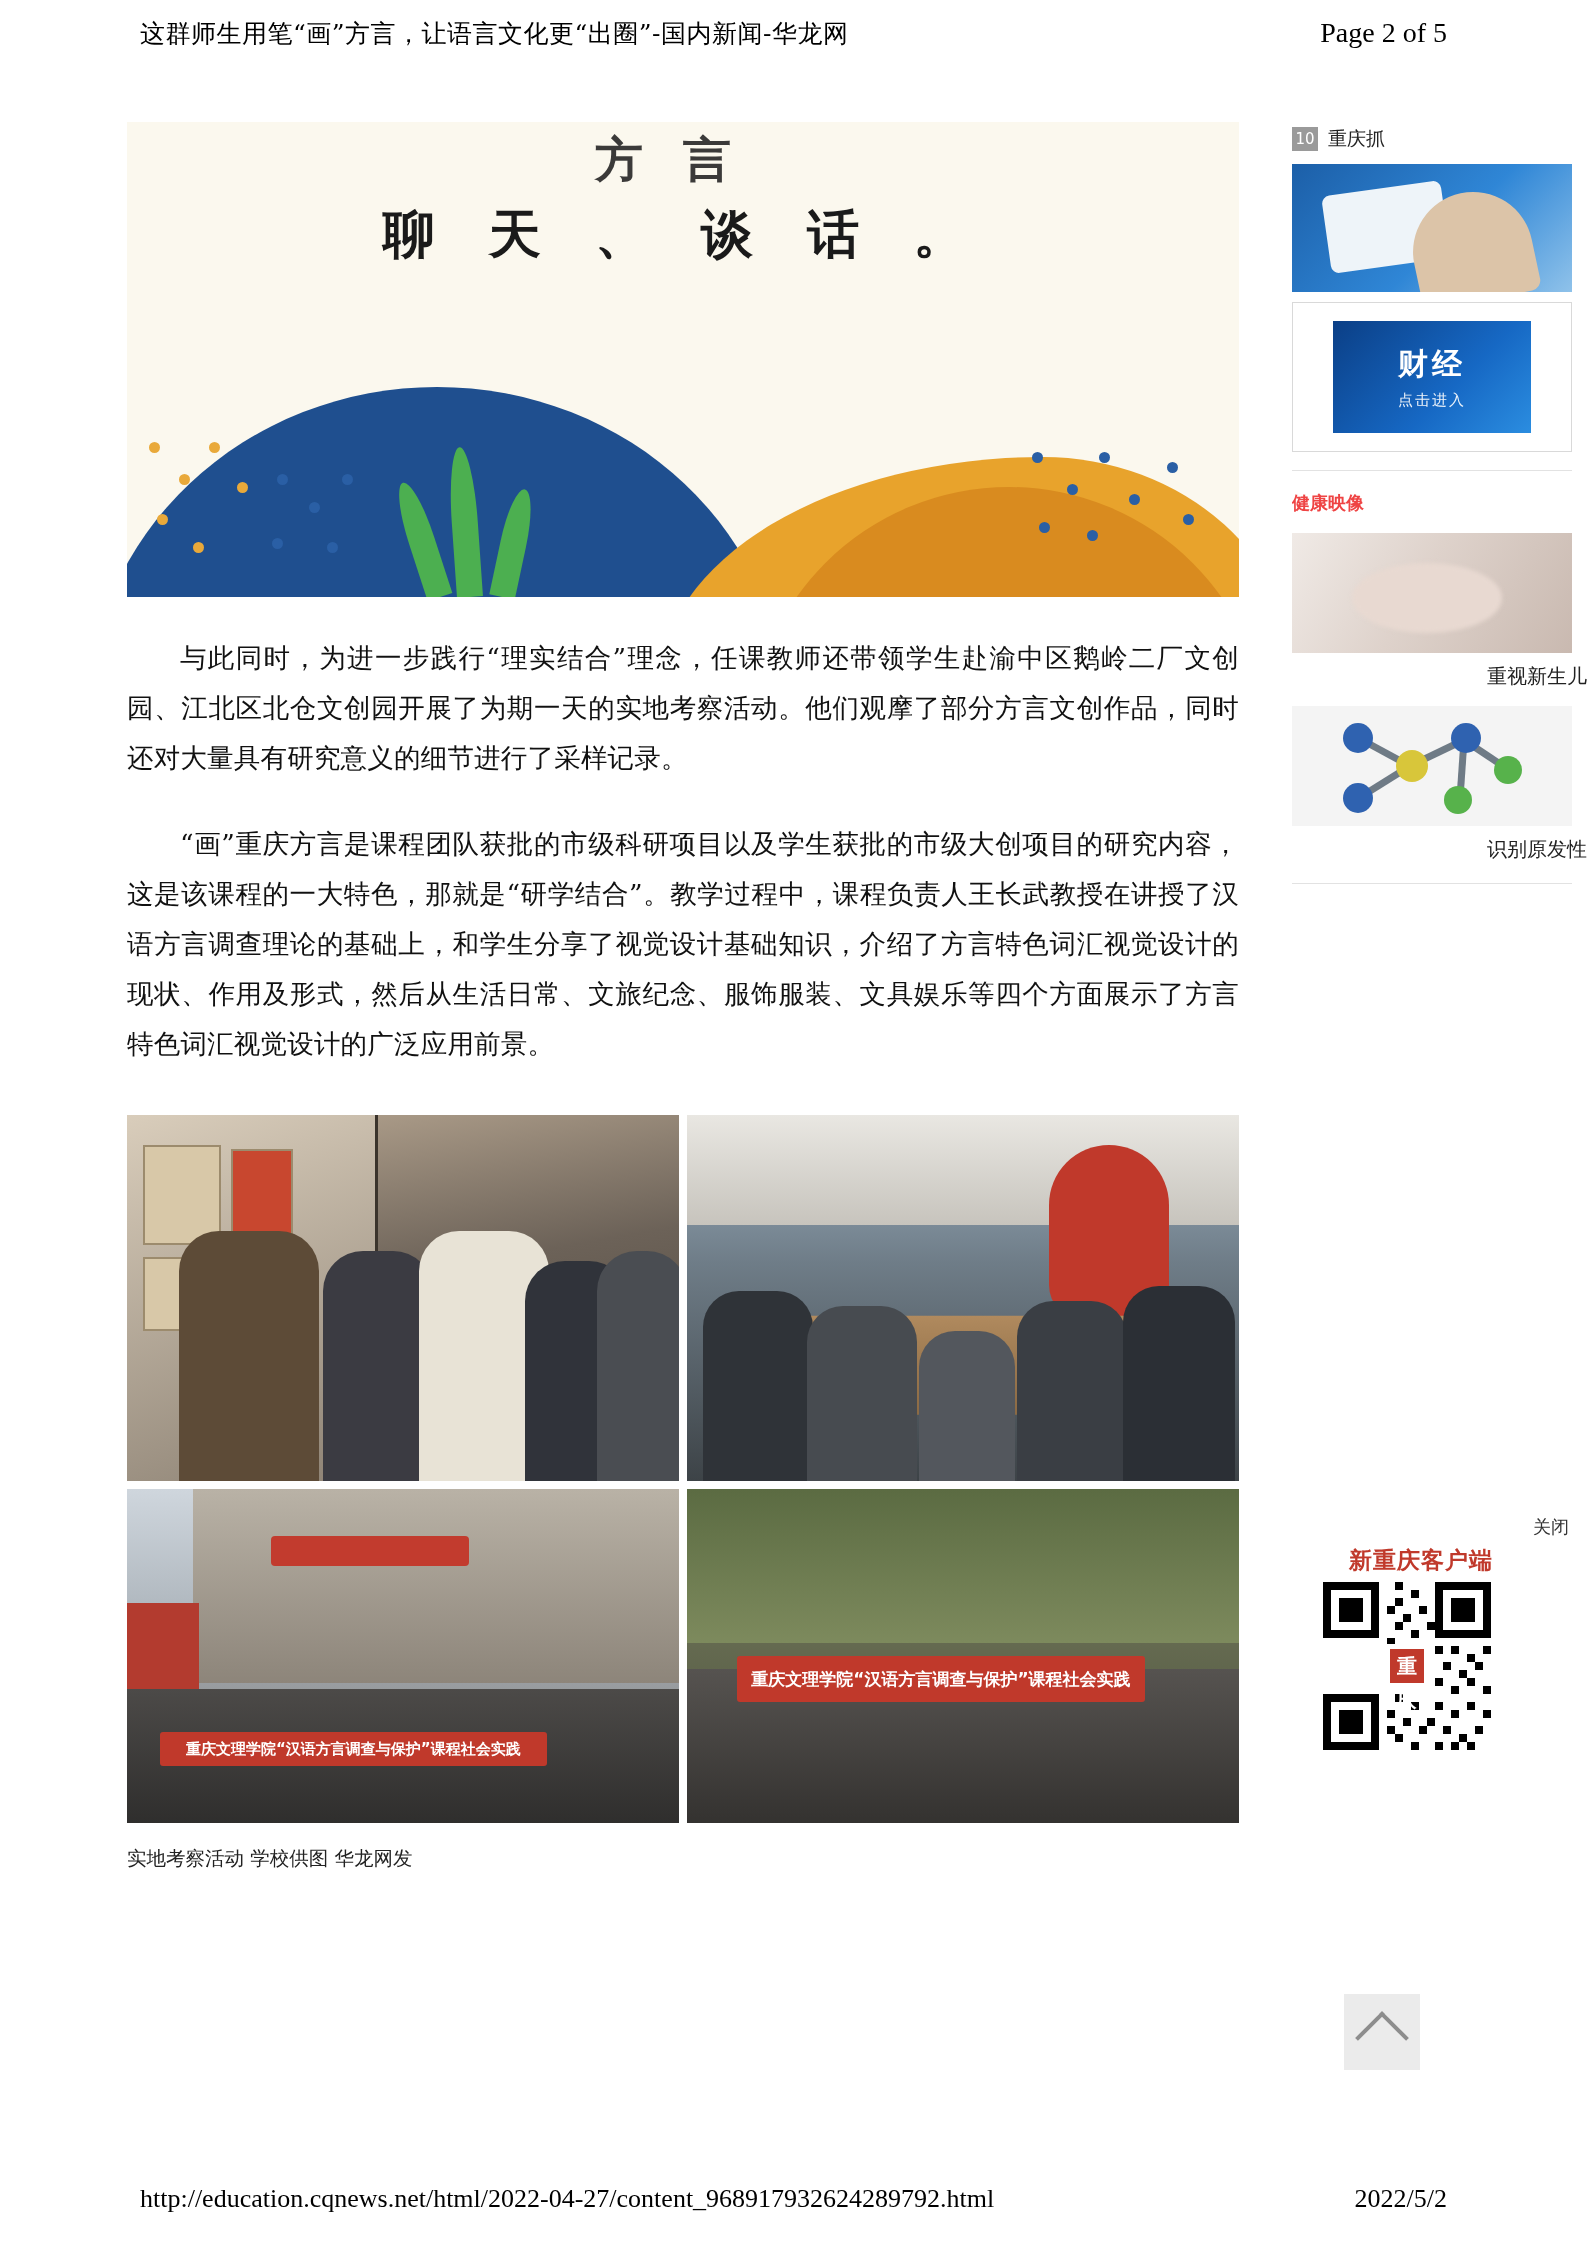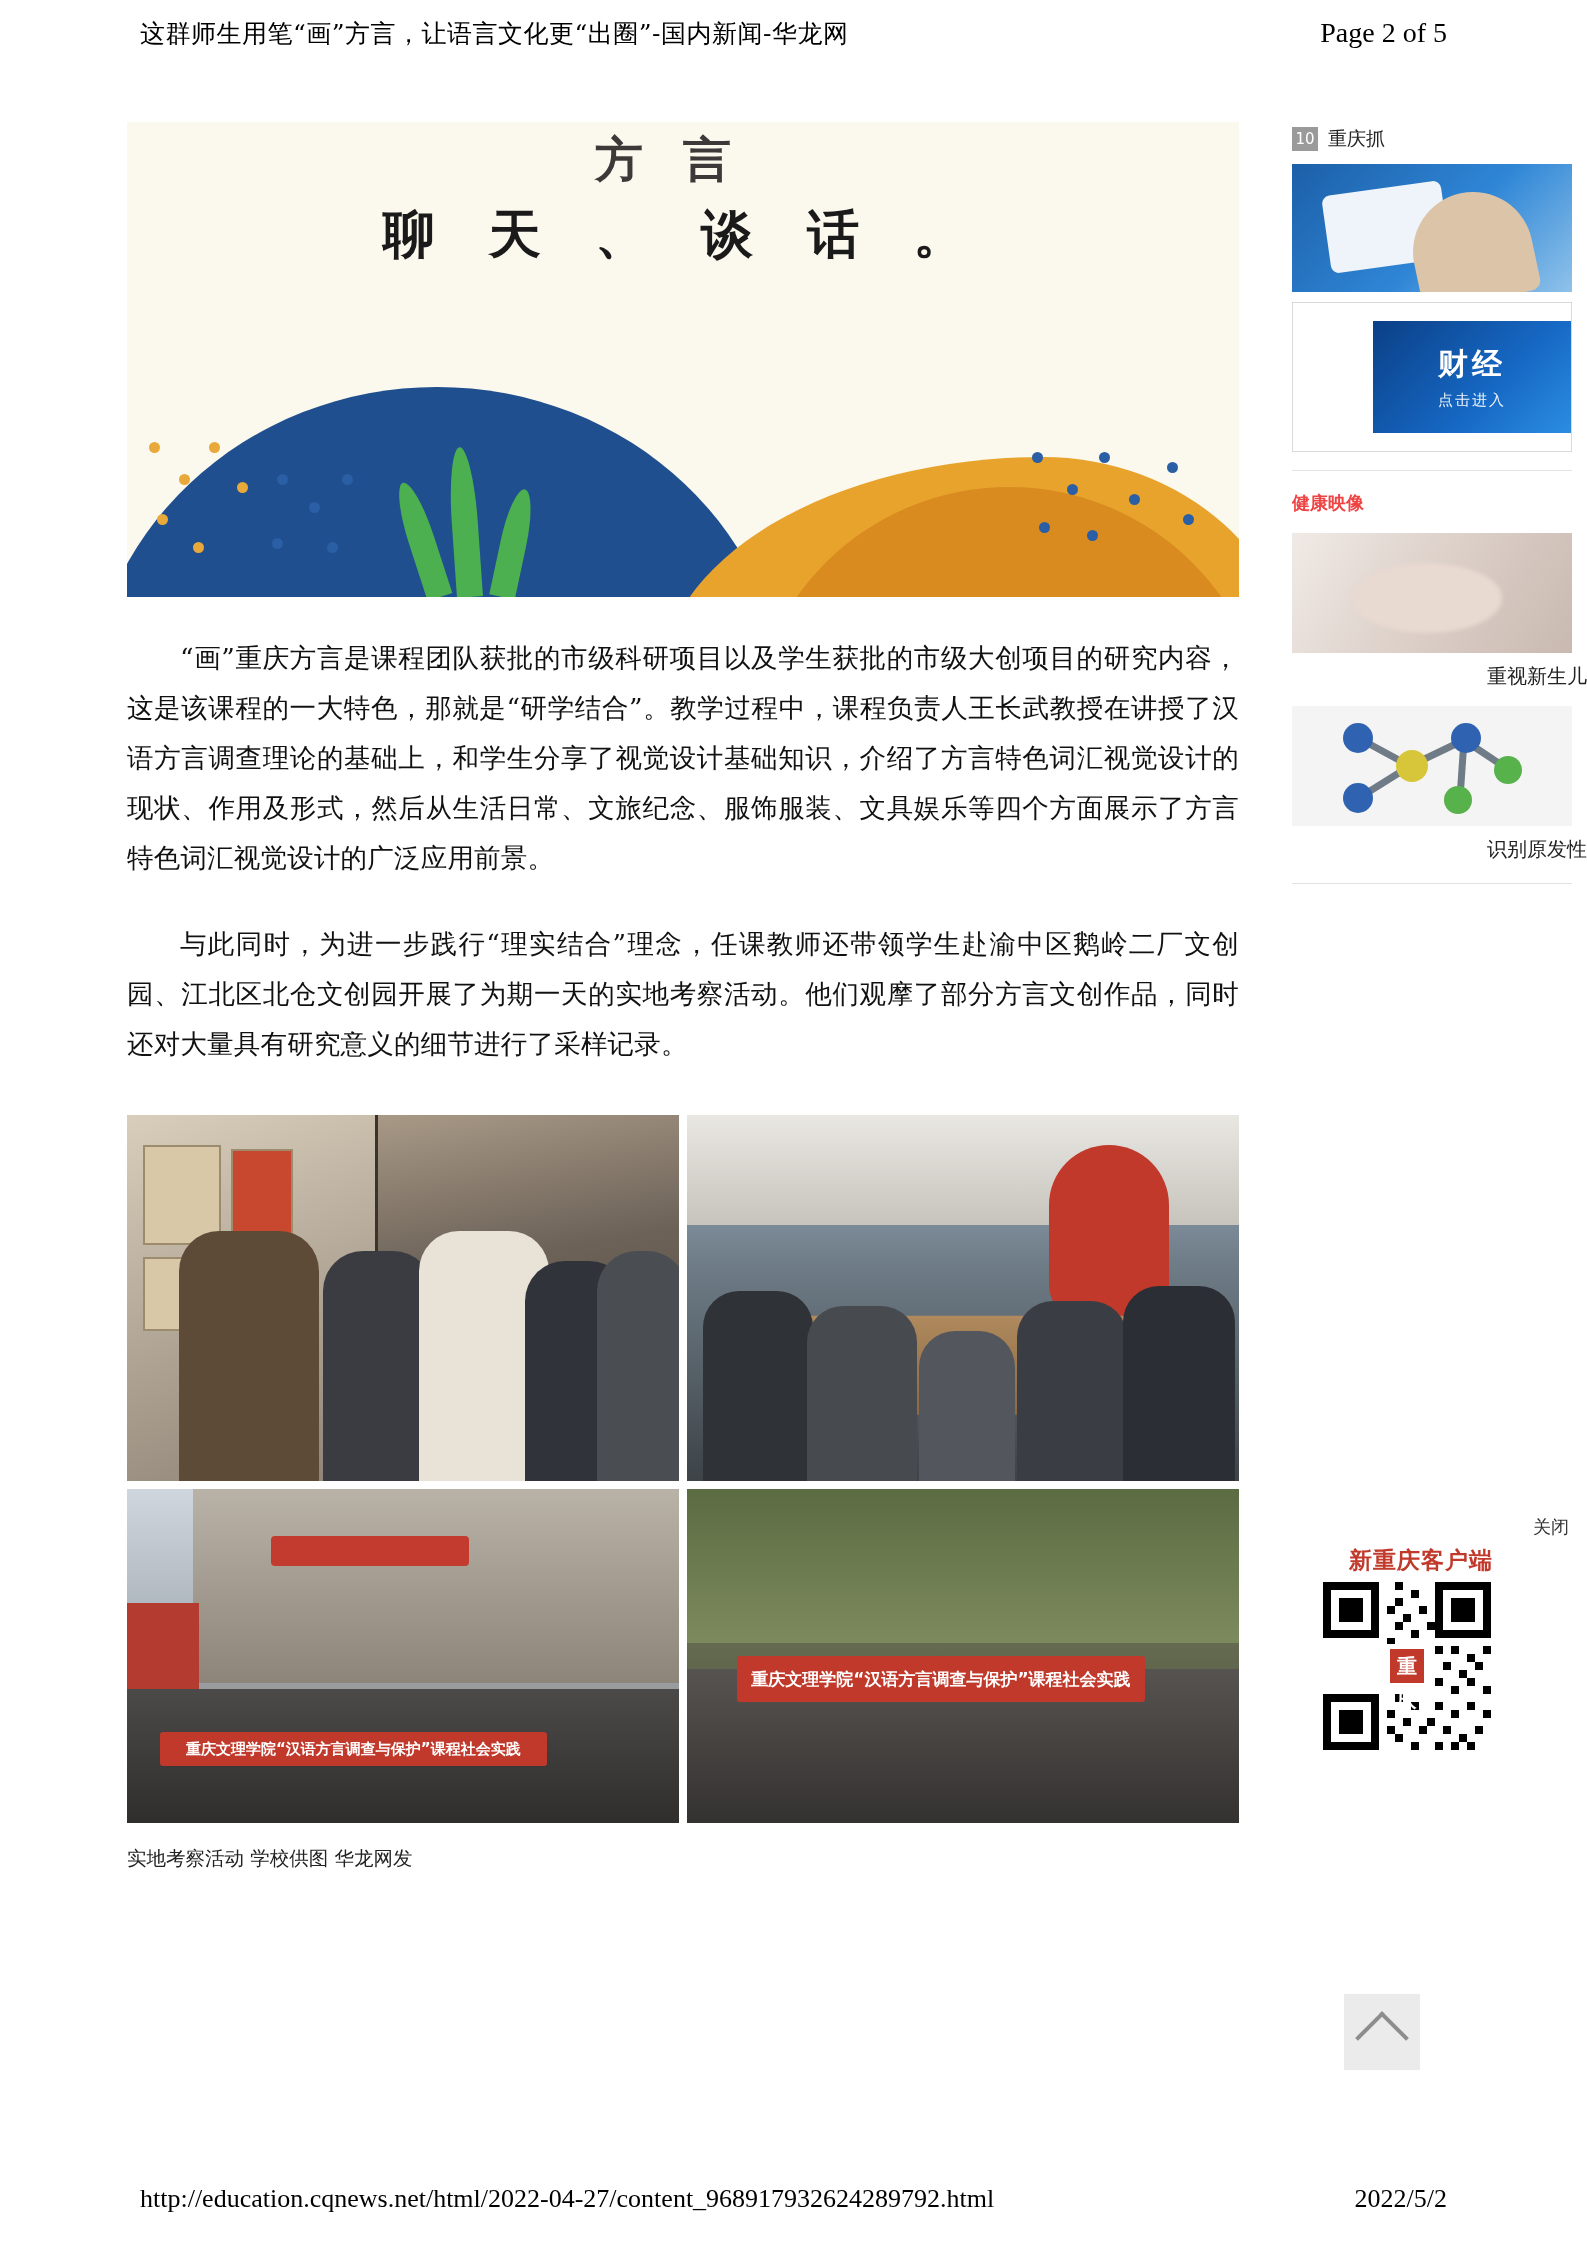--- a/index.html
+++ b/index.html
@@ -294,21 +294,21 @@
     position:absolute; left:34px; top:24px; width:120px; height:78px;
     background:#eef4f9; border-radius:8px; transform:rotate(-8deg);
   }
   .side-card {
     width: 280px;
     height: 150px;
     border: 1px solid #d9d9d9;
     margin-bottom: 18px;
     display: flex;
     align-items: center;
-    justify-content: flex-end;
+    justify-content: center;
     box-sizing: border-box;
     background: #fff;
   }
   .side-card-inner {
     width: 198px;
     height: 112px;
     background: linear-gradient(135deg,#0b3f86,#1668c4 60%,#2b8de0);
     color: #fff;
     font-family: "DejaVu Sans", sans-serif;
     display: flex;
@@ -445,22 +445,22 @@
       <div class="dot b" style="left:912px; top:400px;"></div>
       <div class="dot b" style="left:960px; top:408px;"></div>
       <div class="dot b" style="left:1002px; top:372px;"></div>
       <div class="dot b" style="left:1040px; top:340px;"></div>
       <div class="dot b" style="left:1056px; top:392px;"></div>
     </div>
     <div class="hero-line l0">方言</div>
     <div class="hero-line l1">聊 天 、 谈 话 。</div>
   </div>
 
+  <p class="para">与此同时，为进一步践行“理实结合”理念，任课教师还带领学生赴渝中区鹅岭二厂文创园、江北区北仓文创园开展了为期一天的实地考察活动。他们观摩了部分方言文创作品，同时还对大量具有研究意义的细节进行了采样记录。</p>
   <p class="para">“画”重庆方言是课程团队获批的市级科研项目以及学生获批的市级大创项目的研究内容，这是该课程的一大特色，那就是“研学结合”。教学过程中，课程负责人王长武教授在讲授了汉语方言调查理论的基础上，和学生分享了视觉设计基础知识，介绍了方言特色词汇视觉设计的现状、作用及形式，然后从生活日常、文旅纪念、服饰服装、文具娱乐等四个方面展示了方言特色词汇视觉设计的广泛应用前景。</p>
-  <p class="para">与此同时，为进一步践行“理实结合”理念，任课教师还带领学生赴渝中区鹅岭二厂文创园、江北区北仓文创园开展了为期一天的实地考察活动。他们观摩了部分方言文创作品，同时还对大量具有研究意义的细节进行了采样记录。</p>
 
   <div class="photo-grid">
 
     <div class="photo p1">
       <div class="pane"></div>
       <div class="poster" style="left:16px; top:30px; width:74px; height:96px;"></div>
       <div class="poster" style="left:16px; top:142px; width:74px; height:70px;"></div>
       <div class="poster" style="left:104px; top:34px; width:58px; height:120px; background:#c8472f;"></div>
       <div class="person" style="left:52px; width:140px; height:250px; background:#5d4b37;"></div>
       <div class="person" style="left:196px; width:110px; height:230px; background:#3b3b42;"></div>

